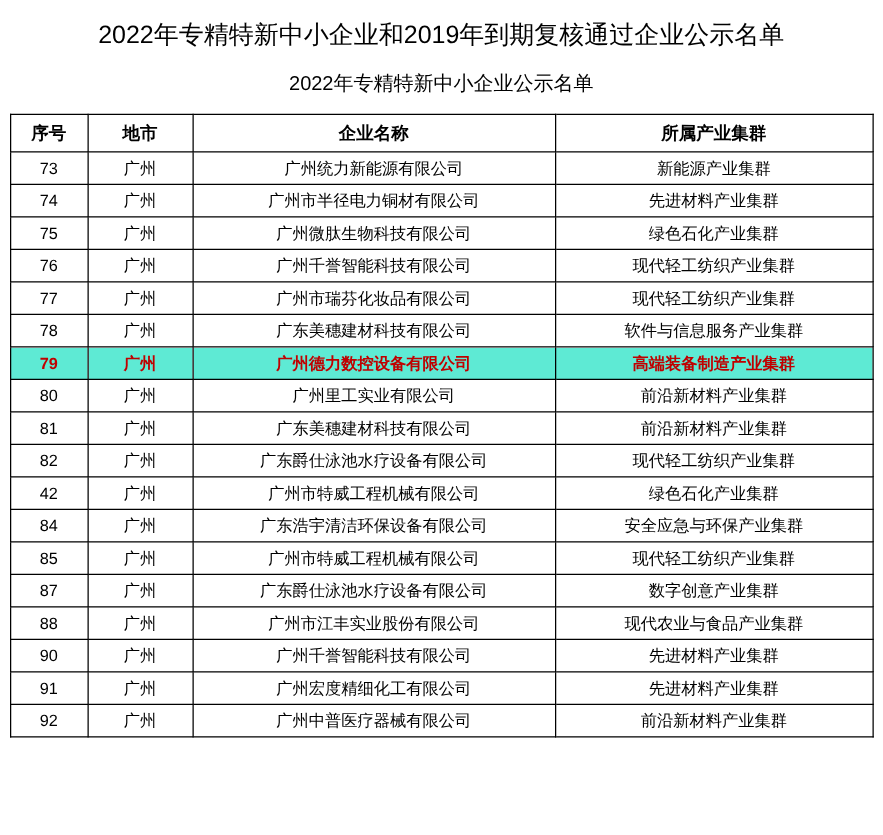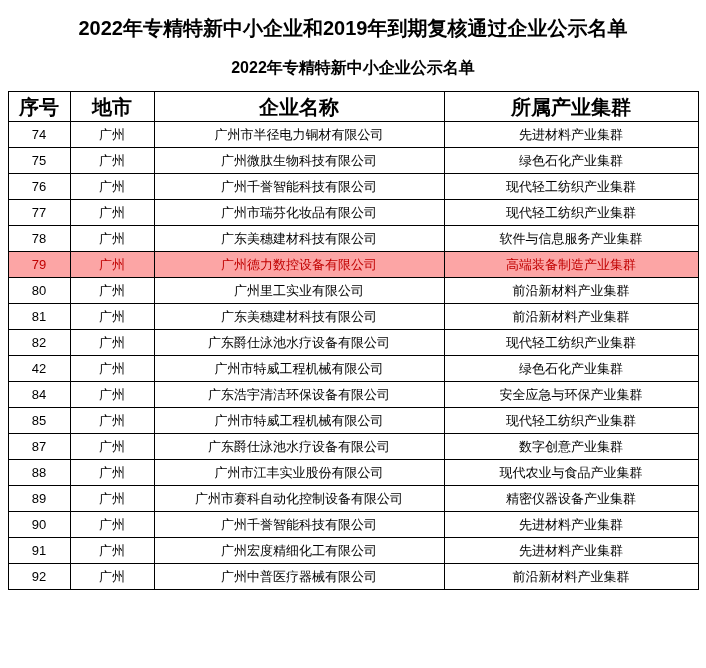--- a/index.html
+++ b/index.html
@@ -17,29 +17,29 @@
   .page {
     width: 706px;
     height: 668px;
     box-sizing: border-box;
     padding: 0;
     position: relative;
   }
   .doc-title {
     text-align: center;
     font-size: 20px;
-    font-weight: bold;
+    font-weight: normal;
     letter-spacing: 0px;
     padding: 16px 8px 12px 8px;
     line-height: 1.2;
   }
   .sub-title {
     text-align: center;
     font-size: 16px;
-    font-weight: bold;
+    font-weight: normal;
     padding: 6px 8px 14px 8px;
     line-height: 1.2;
   }
   table.listing {
     border-collapse: collapse;
     width: 690px;
     margin: 0 auto;
     table-layout: fixed;
   }
   table.listing th,
@@ -49,31 +49,31 @@
     vertical-align: middle;
     font-size: 13px;
     height: 25px;
     line-height: 1.1;
     padding: 0 2px;
     overflow: hidden;
     white-space: nowrap;
   }
   table.listing th {
     font-weight: bold;
-    font-size: 20px;
+    font-size: 14px;
     height: 29px;
   }
   col.c-no { width: 62px; }
   col.c-city { width: 84px; }
   col.c-name { width: 290px; }
   col.c-cluster { width: 254px; }
   tr.highlight td {
-    background: #fca5a5;
+    background: #5eead4;
     color: #c00000;
-    font-weight: normal;
+    font-weight: bold;
   }
 </style>
 </head>
 <body>
 
 <div class="page">
 
   <div class="doc-title">2022年专精特新中小企业和2019年到期复核通过企业公示名单</div>
 
   <div class="sub-title">2022年专精特新中小企业公示名单</div>
@@ -88,20 +88,26 @@
     <thead>
       <tr>
         <th>序号</th>
         <th>地市</th>
         <th>企业名称</th>
         <th>所属产业集群</th>
       </tr>
     </thead>
     <tbody>
         <tr>
+          <td>73</td>
+          <td>广州</td>
+          <td>广州统力新能源有限公司</td>
+          <td>新能源产业集群</td>
+        </tr>
+        <tr>
           <td>74</td>
           <td>广州</td>
           <td>广州市半径电力铜材有限公司</td>
           <td>先进材料产业集群</td>
         </tr>
         <tr>
           <td>75</td>
           <td>广州</td>
           <td>广州微肽生物科技有限公司</td>
           <td>绿色石化产业集群</td>
@@ -172,26 +178,20 @@
           <td>广东爵仕泳池水疗设备有限公司</td>
           <td>数字创意产业集群</td>
         </tr>
         <tr>
           <td>88</td>
           <td>广州</td>
           <td>广州市江丰实业股份有限公司</td>
           <td>现代农业与食品产业集群</td>
         </tr>
         <tr>
-          <td>89</td>
-          <td>广州</td>
-          <td>广州市赛科自动化控制设备有限公司</td>
-          <td>精密仪器设备产业集群</td>
-        </tr>
-        <tr>
           <td>90</td>
           <td>广州</td>
           <td>广州千誉智能科技有限公司</td>
           <td>先进材料产业集群</td>
         </tr>
         <tr>
           <td>91</td>
           <td>广州</td>
           <td>广州宏度精细化工有限公司</td>
           <td>先进材料产业集群</td>

